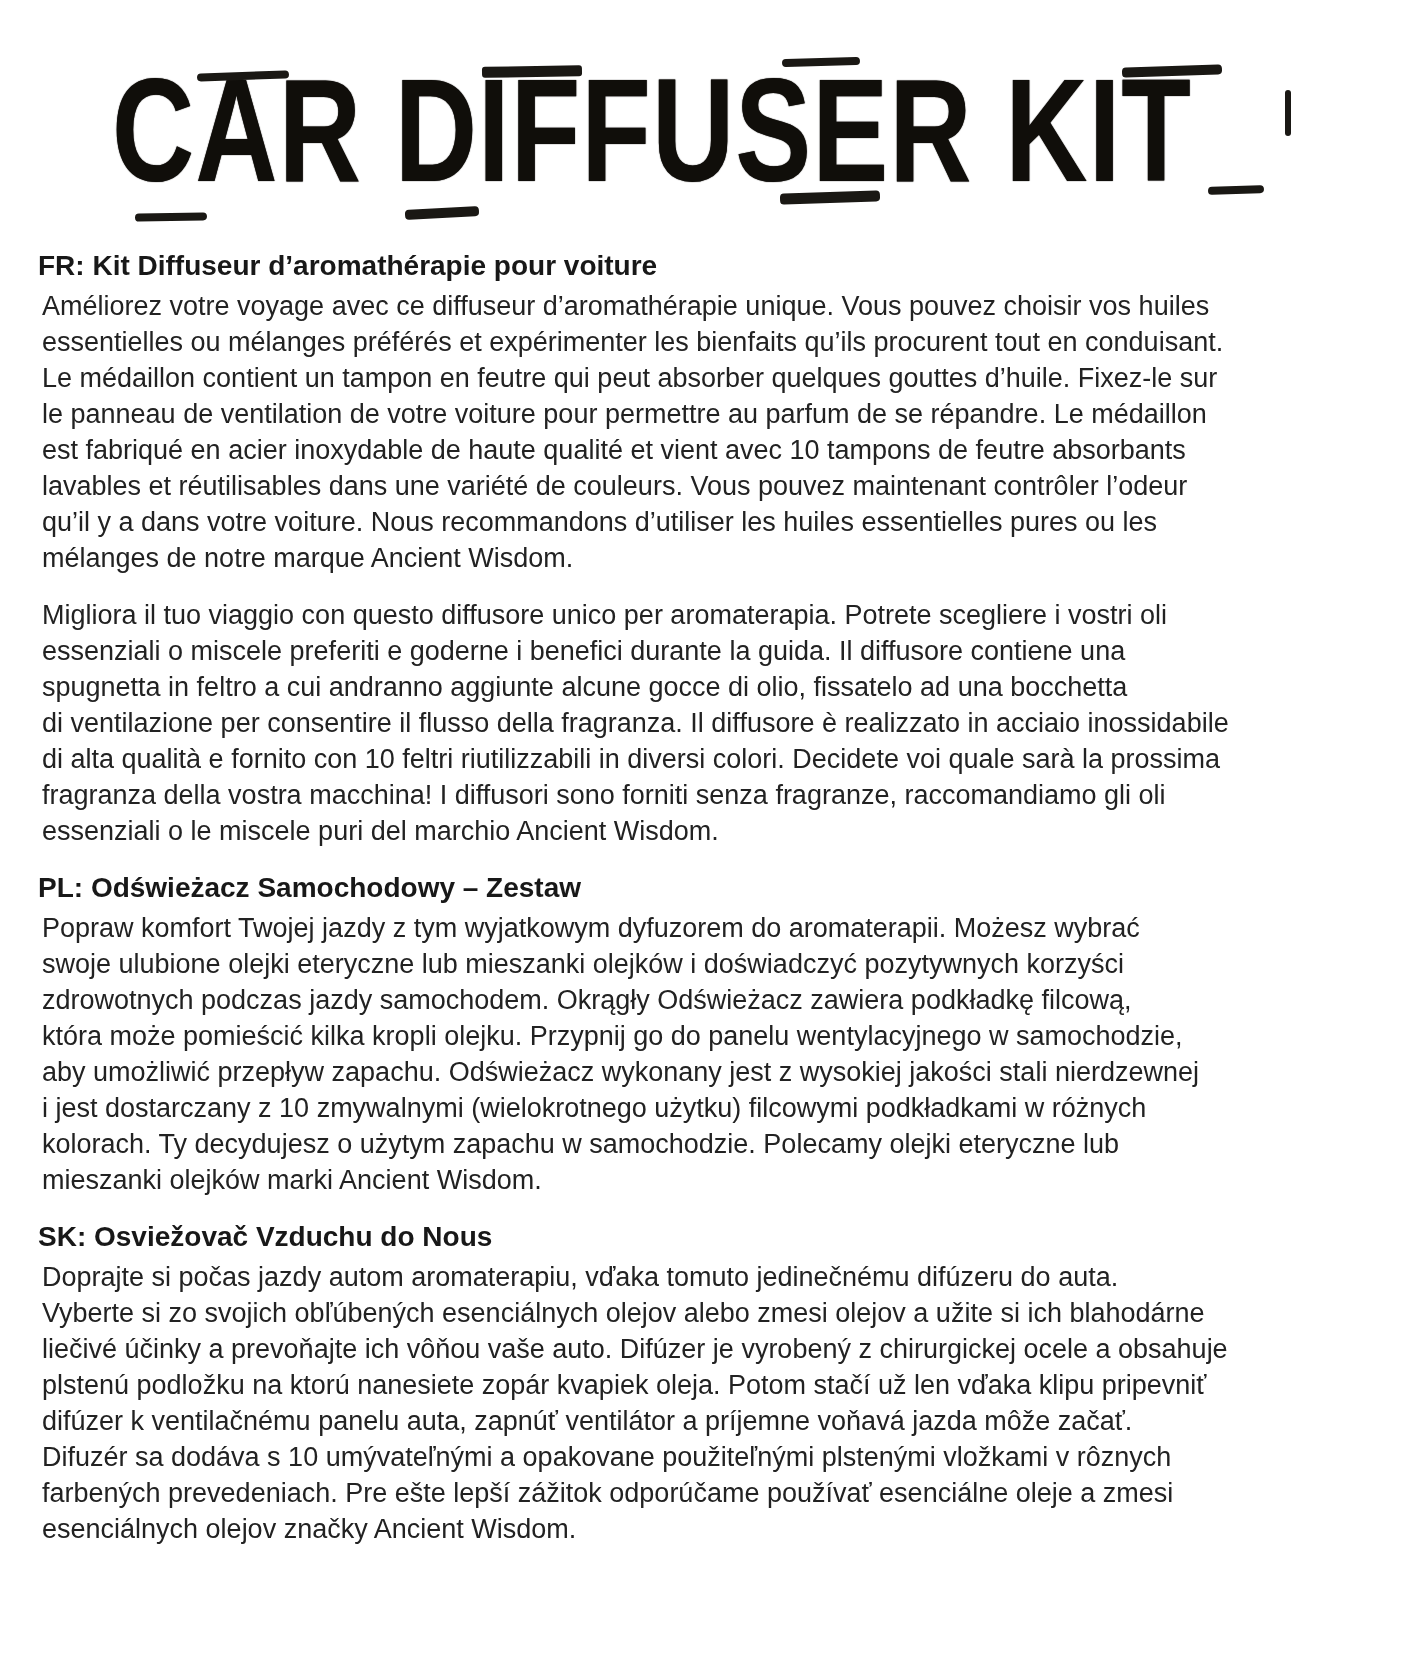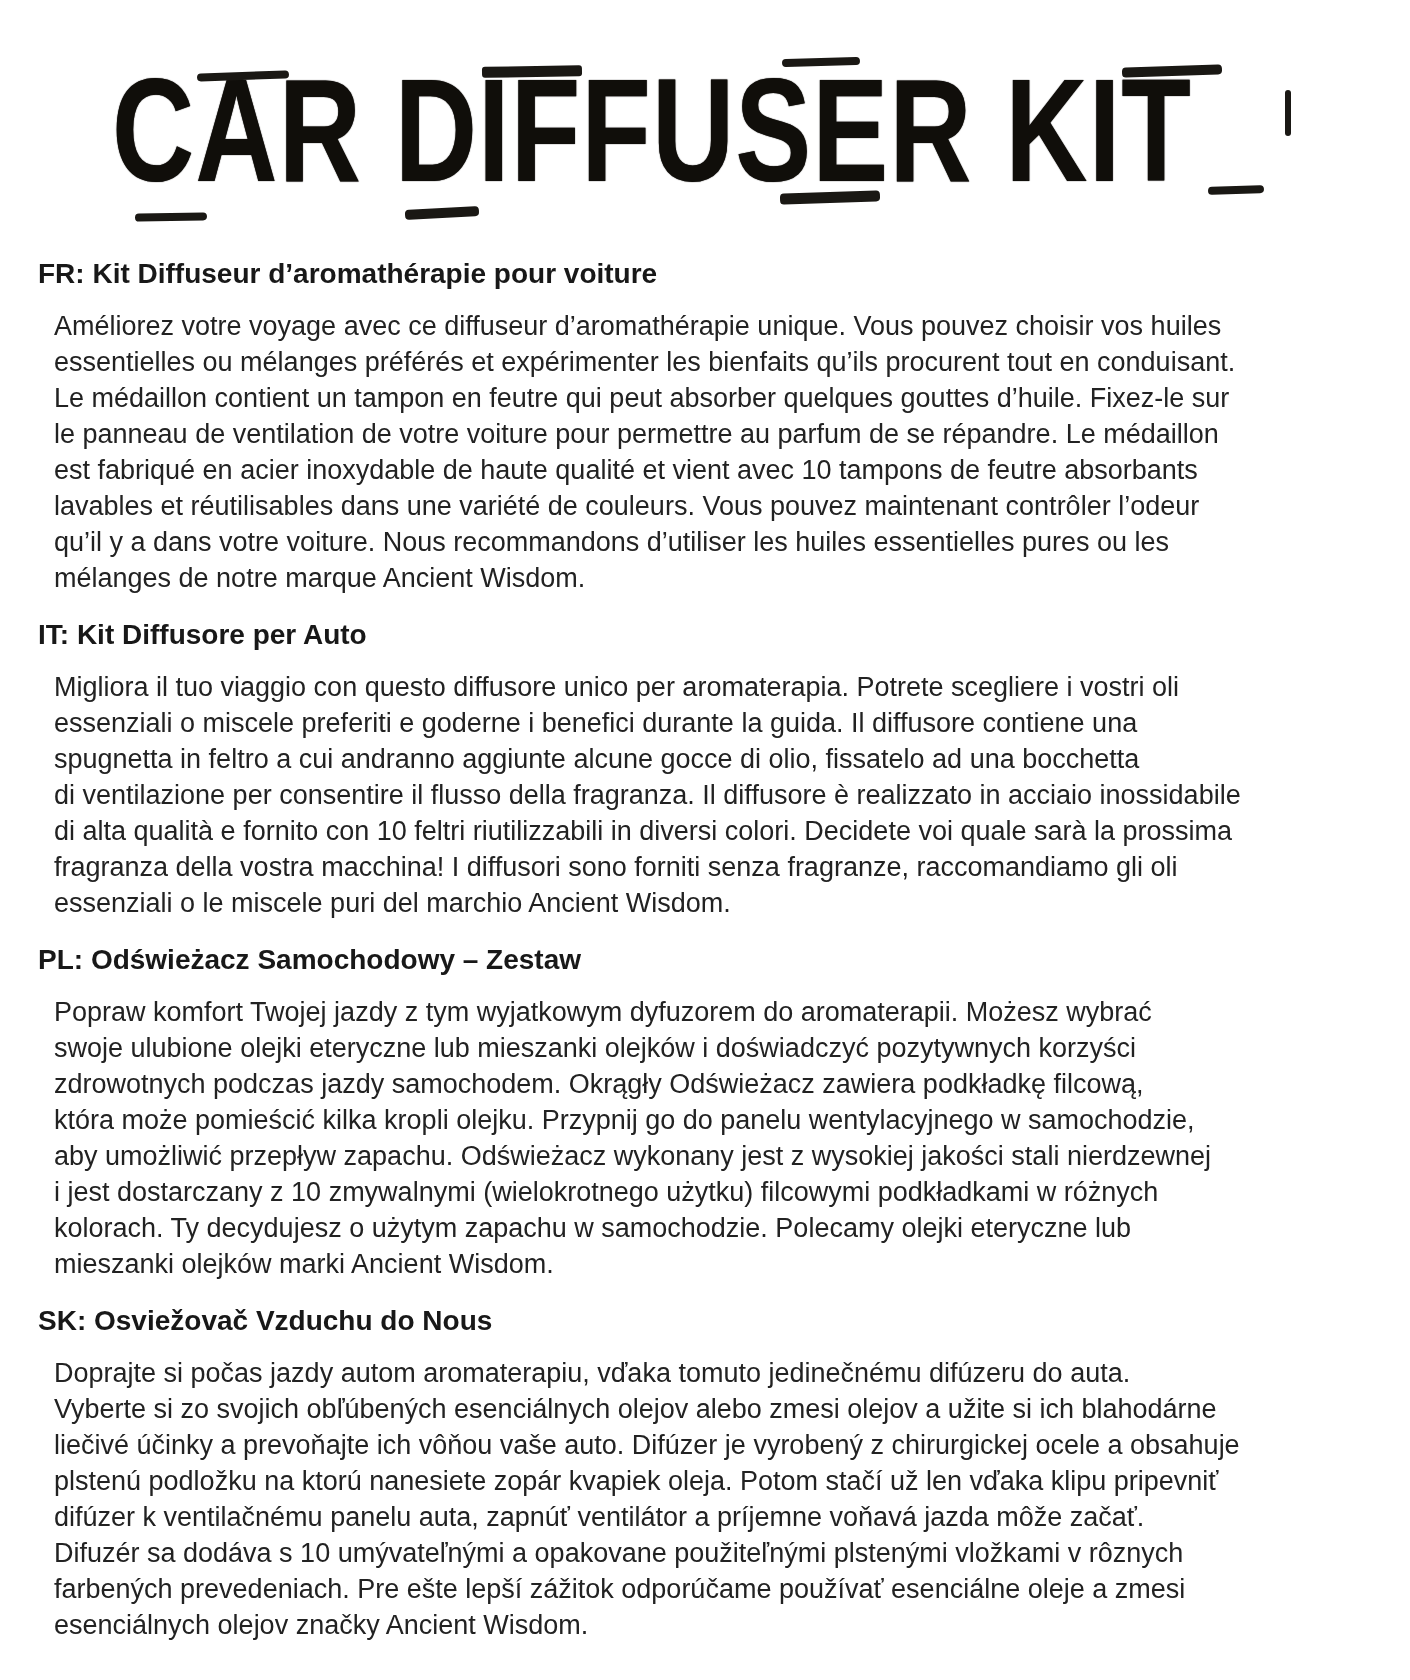--- a/index.html
+++ b/index.html
@@ -54,37 +54,37 @@
   .g3 { left: 782px; top: 58px;  width: 78px;  height: 8px;  transform: rotate(-1.5deg); }
   .g4 { left: 1122px; top: 66px; width: 100px; height: 10px; transform: rotate(-2deg); }
   .g5 { left: 135px; top: 213px; width: 72px;  height: 8px;  transform: rotate(-1deg); }
   .g6 { left: 405px; top: 208px; width: 74px;  height: 10px; transform: rotate(-3deg); }
   .g7 { left: 780px; top: 192px; width: 100px; height: 11px; transform: rotate(-2deg); }
   .g8 { left: 1208px; top: 186px; width: 56px; height: 8px;  transform: rotate(-2deg); }
   .g-tick { left: 1285px; top: 90px; width: 6px; height: 46px; border-radius: 3px; }
   
   .content {
     position: absolute;
-    top: 256px;
+    top: 248px;
     left: 38px;
     right: 28px;
   }
   .section { margin-bottom: 21px; }
   .section-heading {
     font-weight: 700;
     font-size: 28px;
     line-height: 36px;
     color: #181818;
     margin: 0 0 1px 0;
   }
   .section-body {
     font-size: 27px;
     line-height: 36px;
     color: #222222;
-    margin: 16px;
+    margin: 4px;
     white-space: pre-line;
   }
 </style>
 </head>
 <body>
 
 <div class="page">
 
   <div class="title-wrap">
     <span class="title-text">CAR DIFFUSER KIT</span>
@@ -107,21 +107,20 @@
 essentielles ou mélanges préférés et expérimenter les bienfaits qu’ils procurent tout en conduisant.
 Le médaillon contient un tampon en feutre qui peut absorber quelques gouttes d’huile. Fixez-le sur
 le panneau de ventilation de votre voiture pour permettre au parfum de se répandre. Le médaillon
 est fabriqué en acier inoxydable de haute qualité et vient avec 10 tampons de feutre absorbants
 lavables et réutilisables dans une variété de couleurs. Vous pouvez maintenant contrôler l’odeur
 qu’il y a dans votre voiture. Nous recommandons d’utiliser les huiles essentielles pures ou les
 mélanges de notre marque Ancient Wisdom.</p>
     </div>
 
     <div class="section">
-      <h2 class="section-heading">IT: Kit Diffusore per Auto</h2>
       <p class="section-body">Migliora il tuo viaggio con questo diffusore unico per aromaterapia. Potrete scegliere i vostri oli
 essenziali o miscele preferiti e goderne i benefici durante la guida. Il diffusore contiene una
 spugnetta in feltro a cui andranno aggiunte alcune gocce di olio, fissatelo ad una bocchetta
 di ventilazione per consentire il flusso della fragranza. Il diffusore è realizzato in acciaio inossidabile
 di alta qualità e fornito con 10 feltri riutilizzabili in diversi colori. Decidete voi quale sarà la prossima
 fragranza della vostra macchina! I diffusori sono forniti senza fragranze, raccomandiamo gli oli
 essenziali o le miscele puri del marchio Ancient Wisdom.</p>
     </div>
 
     <div class="section">

